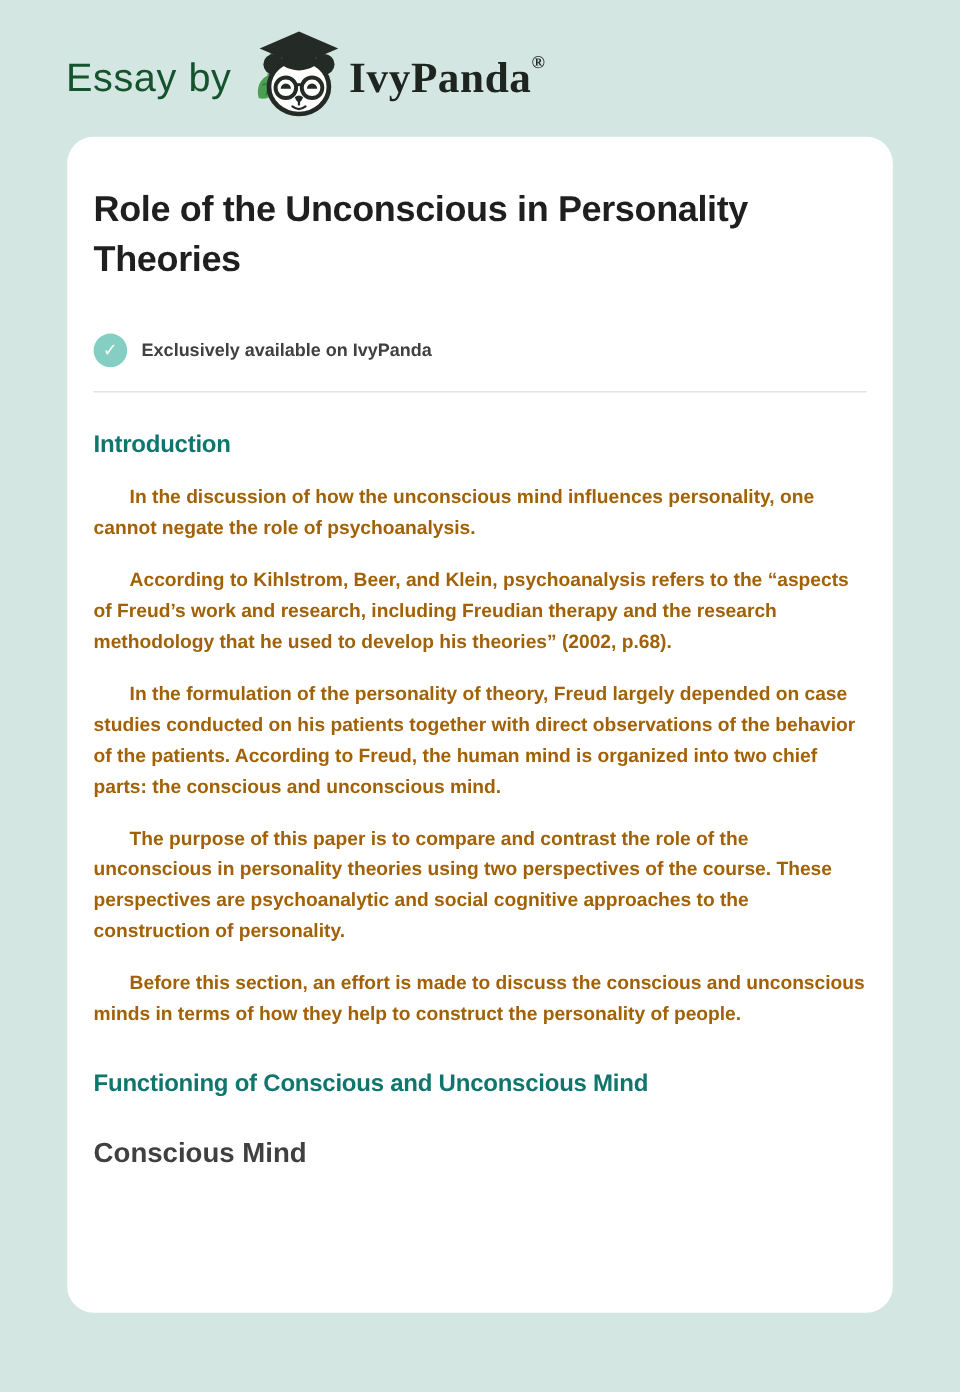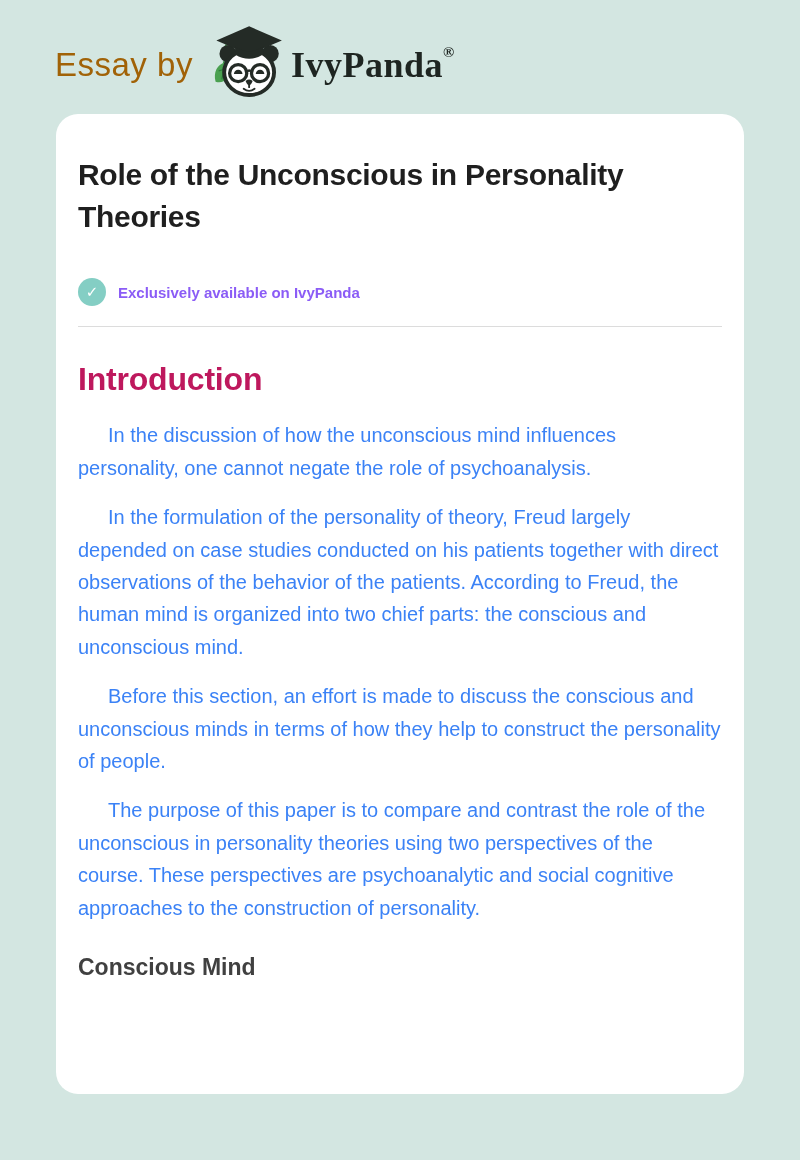--- a/index.html
+++ b/index.html
@@ -12,21 +12,21 @@
     overflow: hidden;
   }
   .site-header {
     display: flex;
     align-items: center;
     padding: 30px 0 0 55px;
     height: 100px;
   }
   .essay-by {
     font-size: 33px;
-    color: #a16207;
+    color: #14532d;
     letter-spacing: 0.5px;
   }
   .logo {
     display: inline-block;
     width: 78px;
     height: 80px;
     margin: -4px 6px 0 14px;
     flex: 0 0 auto;
   }
   .logo svg { display: block; }
@@ -75,47 +75,48 @@
     font-weight: 700;
     display: flex;
     align-items: center;
     justify-content: center;
     margin-right: 12px;
     flex: 0 0 auto;
   }
   .badge-label {
     font-size: 15px;
     font-weight: 700;
-    color: #8b5cf6;
+    color: #404040;
   }
   .divider {
     border: none;
     border-top: 1px solid #dcdcdc;
     margin: 20px 0 22px 0;
   }
   .section-heading {
-    font-size: 32px;
+    font-size: 20px;
     line-height: 1.42;
     font-weight: 700;
-    color: #be185d;
+    color: #0f766e;
     margin: 30px 0 8px 0;
     letter-spacing: -0.2px;
   }
   .subsection-heading {
     font-size: 23px;
     font-weight: 700;
     color: #404040;
     margin: 30px 0 4px 0;
   }
   .para {
-    font-size: 20px;
+    font-size: 16px;
     line-height: 1.62;
-    color: #3b82f6;
+    color: #a16207;
     margin: 17px 0;
     text-indent: 30px;
+    font-weight: bold;
   }
 </style>
 </head>
 <body>
 
 <header class="site-header">
   <span class="essay-by">Essay by</span>
   <span class="logo">
     <svg viewBox="0 0 100 100" width="78" height="80" xmlns="http://www.w3.org/2000/svg">
 
@@ -151,19 +152,21 @@
 
   <div class="badge">
     <span class="check-circle">✓</span>
     <span class="badge-label">Exclusively available on IvyPanda</span>
   </div>
 
   <hr class="divider">
 
   <h2 class="section-heading">Introduction</h2>
   <p class="para">In the discussion of how the unconscious mind influences personality, one cannot negate the role of psychoanalysis.</p>
+  <p class="para">According to Kihlstrom, Beer, and Klein, psychoanalysis refers to the “aspects of Freud’s work and research, including Freudian therapy and the research methodology that he used to develop his theories” (2002, p.68).</p>
   <p class="para">In the formulation of the personality of theory, Freud largely depended on case studies conducted on his patients together with direct observations of the behavior of the patients. According to Freud, the human mind is organized into two chief parts: the conscious and unconscious mind.</p>
+  <p class="para">The purpose of this paper is to compare and contrast the role of the unconscious in personality theories using two perspectives of the course. These perspectives are psychoanalytic and social cognitive approaches to the construction of personality.</p>
   <p class="para">Before this section, an effort is made to discuss the conscious and unconscious minds in terms of how they help to construct the personality of people.</p>
-  <p class="para">The purpose of this paper is to compare and contrast the role of the unconscious in personality theories using two perspectives of the course. These perspectives are psychoanalytic and social cognitive approaches to the construction of personality.</p>
 
+  <h2 class="section-heading">Functioning of Conscious and Unconscious Mind</h2>
 
   <h3 class="subsection-heading">Conscious Mind</h3>
 </main>
 
 </body></html>

